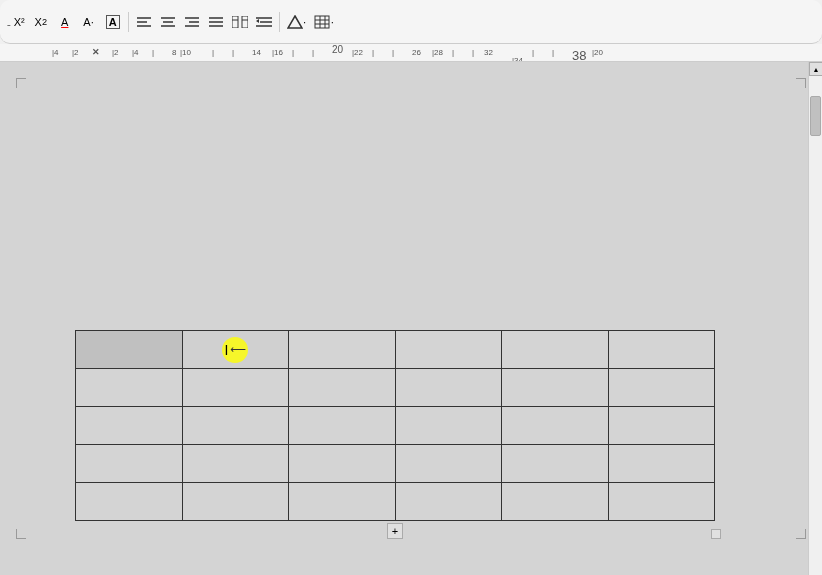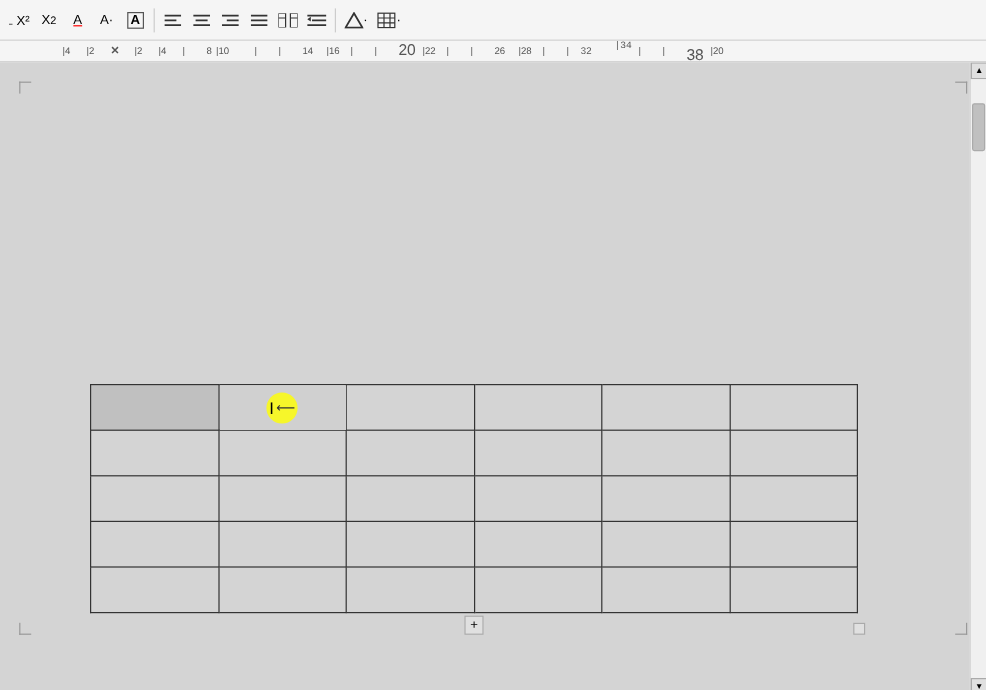--- a/index.html
+++ b/index.html
@@ -8,27 +8,28 @@
       height: 575px;
       background: #f0f0f0;
       font-family: 'SimSun', 'Microsoft YaHei', Arial, sans-serif;
       font-size: 12px;
       overflow: hidden;
       position: relative;
     }
 
     
     #toolbar {
-      height: 34px;
+      height: 44px;
       background: #f5f5f5;
       border-bottom: 1px solid #ccc;
       display: flex;
       align-items: center;
       padding: 0 4px;
       gap: 2px;
+      border-radius: 10px;
     }
 
     .toolbar-left {
       display: flex;
       align-items: center;
       gap: 2px;
       flex: 1;
     }
 
     .toolbar-btn {
@@ -371,30 +372,30 @@
       <span style="position:absolute;left:132px;font-size:8px;color:#555;top:4px;">|4</span>
       <span style="position:absolute;left:152px;font-size:8px;color:#555;top:4px;">|</span>
       <span style="position:absolute;left:172px;font-size:8px;color:#555;top:4px;">8</span>
       <span style="position:absolute;left:180px;font-size:8px;color:#555;top:4px;">|10</span>
       <span style="position:absolute;left:212px;font-size:8px;color:#555;top:4px;">|</span>
       <span style="position:absolute;left:232px;font-size:8px;color:#555;top:4px;">|</span>
       <span style="position:absolute;left:252px;font-size:8px;color:#555;top:4px;">14</span>
       <span style="position:absolute;left:272px;font-size:8px;color:#555;top:4px;">|16</span>
       <span style="position:absolute;left:292px;font-size:8px;color:#555;top:4px;">|</span>
       <span style="position:absolute;left:312px;font-size:8px;color:#555;top:4px;">|</span>
-      <span style="position:absolute;left:332px;font-size:13px;color:#555;top:0;">20</span>
+      <span style="position:absolute;left:332px;font-size:10px;color:#555;top:0;">20</span>
       <span style="position:absolute;left:352px;font-size:8px;color:#555;top:4px;text-align:center;">|22</span>
       <span style="position:absolute;left:372px;font-size:8px;color:#555;top:4px;">|</span>
       <span style="position:absolute;left:392px;font-size:8px;color:#555;top:4px;">|</span>
       <span style="position:absolute;left:412px;font-size:8px;color:#555;top:4px;">26</span>
       <span style="position:absolute;left:432px;font-size:8px;color:#555;top:4px;">|28</span>
       <span style="position:absolute;left:452px;font-size:8px;color:#555;top:4px;">|</span>
       <span style="position:absolute;left:472px;font-size:8px;color:#555;top:4px;">|</span>
       <span style="position:absolute;left:484px;font-size:8px;color:#555;top:4px;">32</span>
-      <span style="position:absolute;left:512px;font-size:8px;color:#555;top:0;font-family:Liberation Mono, monospace;">|34</span>
+      <span style="position:absolute;left:512px;font-size:8px;color:#555;top:12px;">|34</span>
       <span style="position:absolute;left:532px;font-size:8px;color:#555;top:4px;">|</span>
       <span style="position:absolute;left:552px;font-size:8px;color:#555;top:4px;">|</span>
       <span style="position:absolute;left:572px;font-size:13px;color:#555;top:4px;">38</span>
       <span style="position:absolute;left:592px;font-size:8px;color:#555;top:4px;">|20</span>
     </span>
   </div>
 </div>
 
 <div id="doc-area">
 

